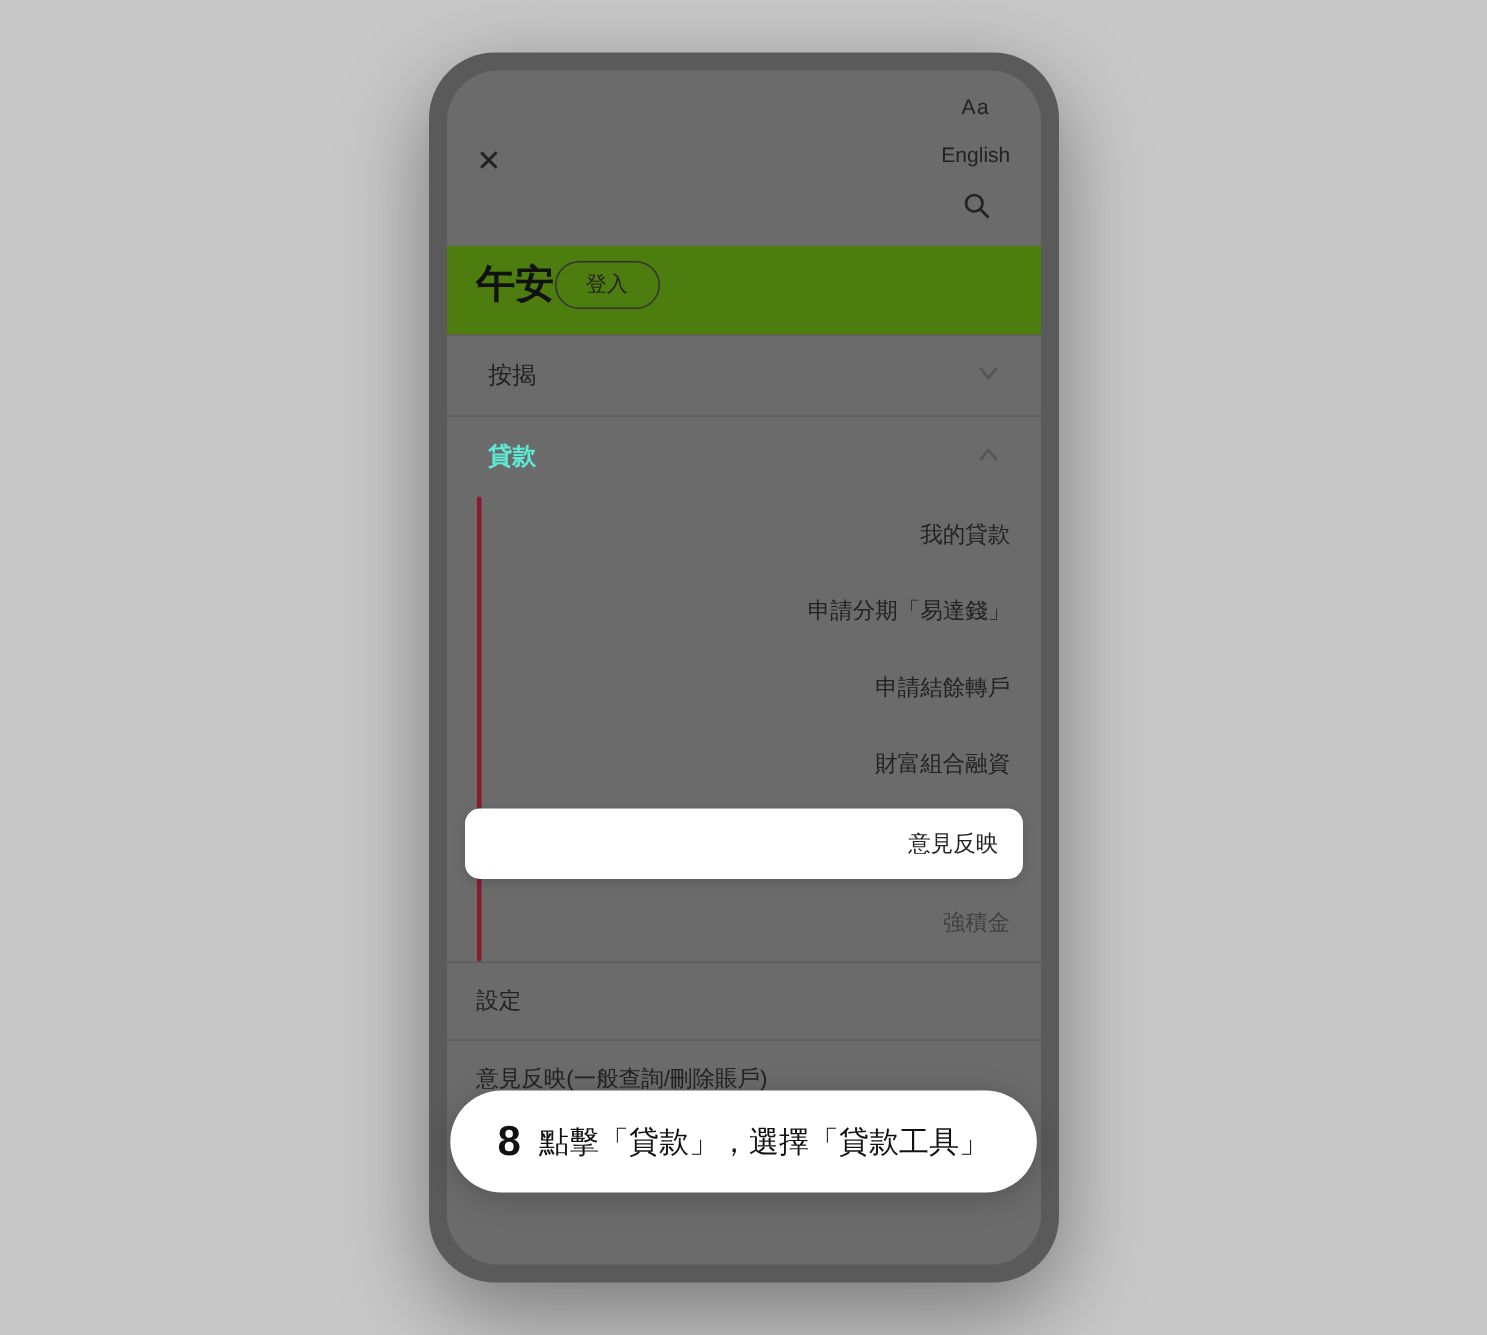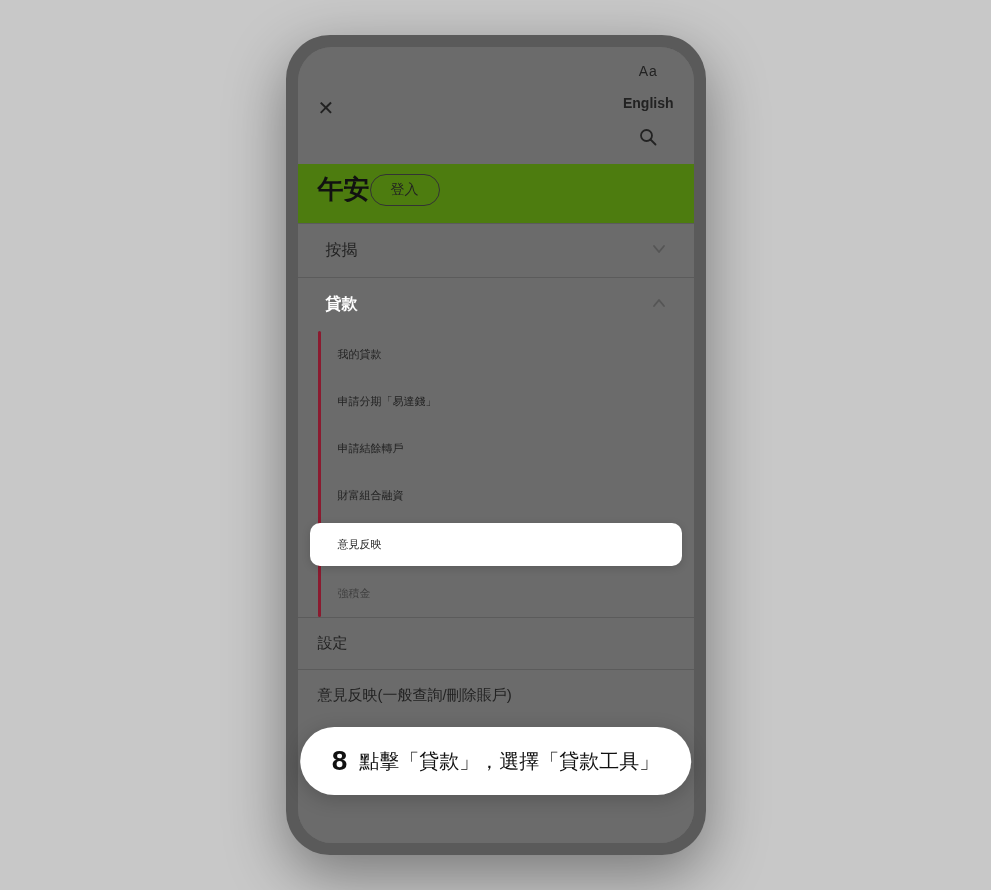--- a/index.html
+++ b/index.html
@@ -68,21 +68,21 @@
     .nav-font-size {
       font-size: 14px;
       color: #222;
       font-weight: 500;
       letter-spacing: 1px;
     }
 
     .nav-lang {
       font-size: 14px;
       color: #222;
-      font-weight: 700;
+      font-weight: 400;
     }
 
     .nav-search {
       font-size: 18px;
       color: #222;
     }
 
     
     .greeting-row {
       display: flex;
@@ -124,21 +124,21 @@
       padding: 16px 28px;
       border-top: 1px solid rgba(0,0,0,0.15);
     }
 
     .menu-section-label {
       font-size: 16px;
       color: #222;
     }
 
     .menu-section-label.active {
-      color: #ffffff;
+      color: #5eead4;
       font-weight: 600;
     }
 
     .chevron {
       font-size: 14px;
       color: #555;
     }
 
     
     .submenu-container {
@@ -151,24 +151,25 @@
       left: 20px;
       top: 0;
       bottom: 0;
       width: 3px;
       background: #8b1a2f;
       border-radius: 2px;
     }
 
     .submenu-item {
       padding: 16px 20px 16px 40px;
-      font-size: 11px;
+      font-size: 15px;
       color: #222;
       cursor: pointer;
       position: relative;
+      text-align: right;
     }
 
     .submenu-item.highlighted {
       background: white;
       margin: 4px 12px;
       border-radius: 10px;
       padding: 14px 16px 14px 28px;
       font-weight: 500;
       box-shadow: 0 2px 8px rgba(0,0,0,0.15);
     }

